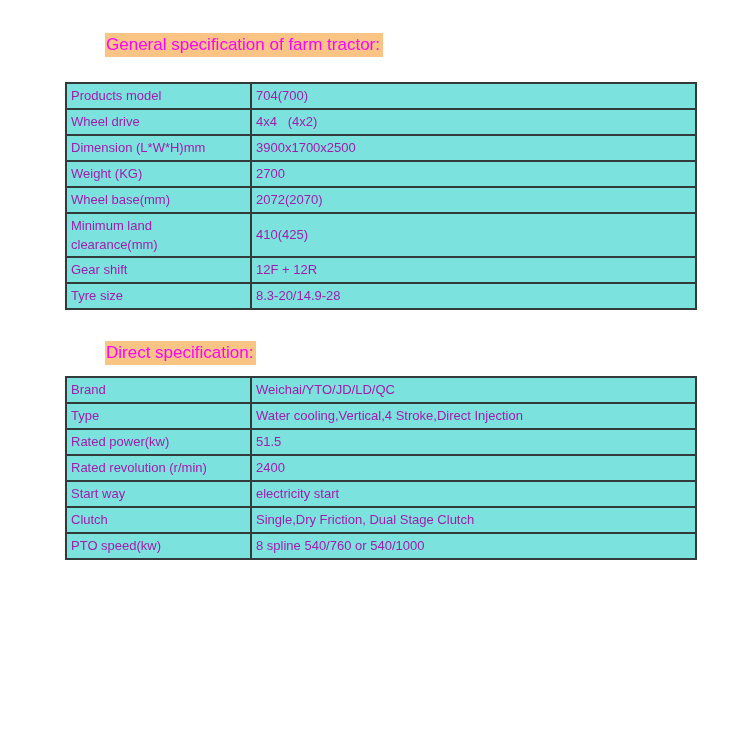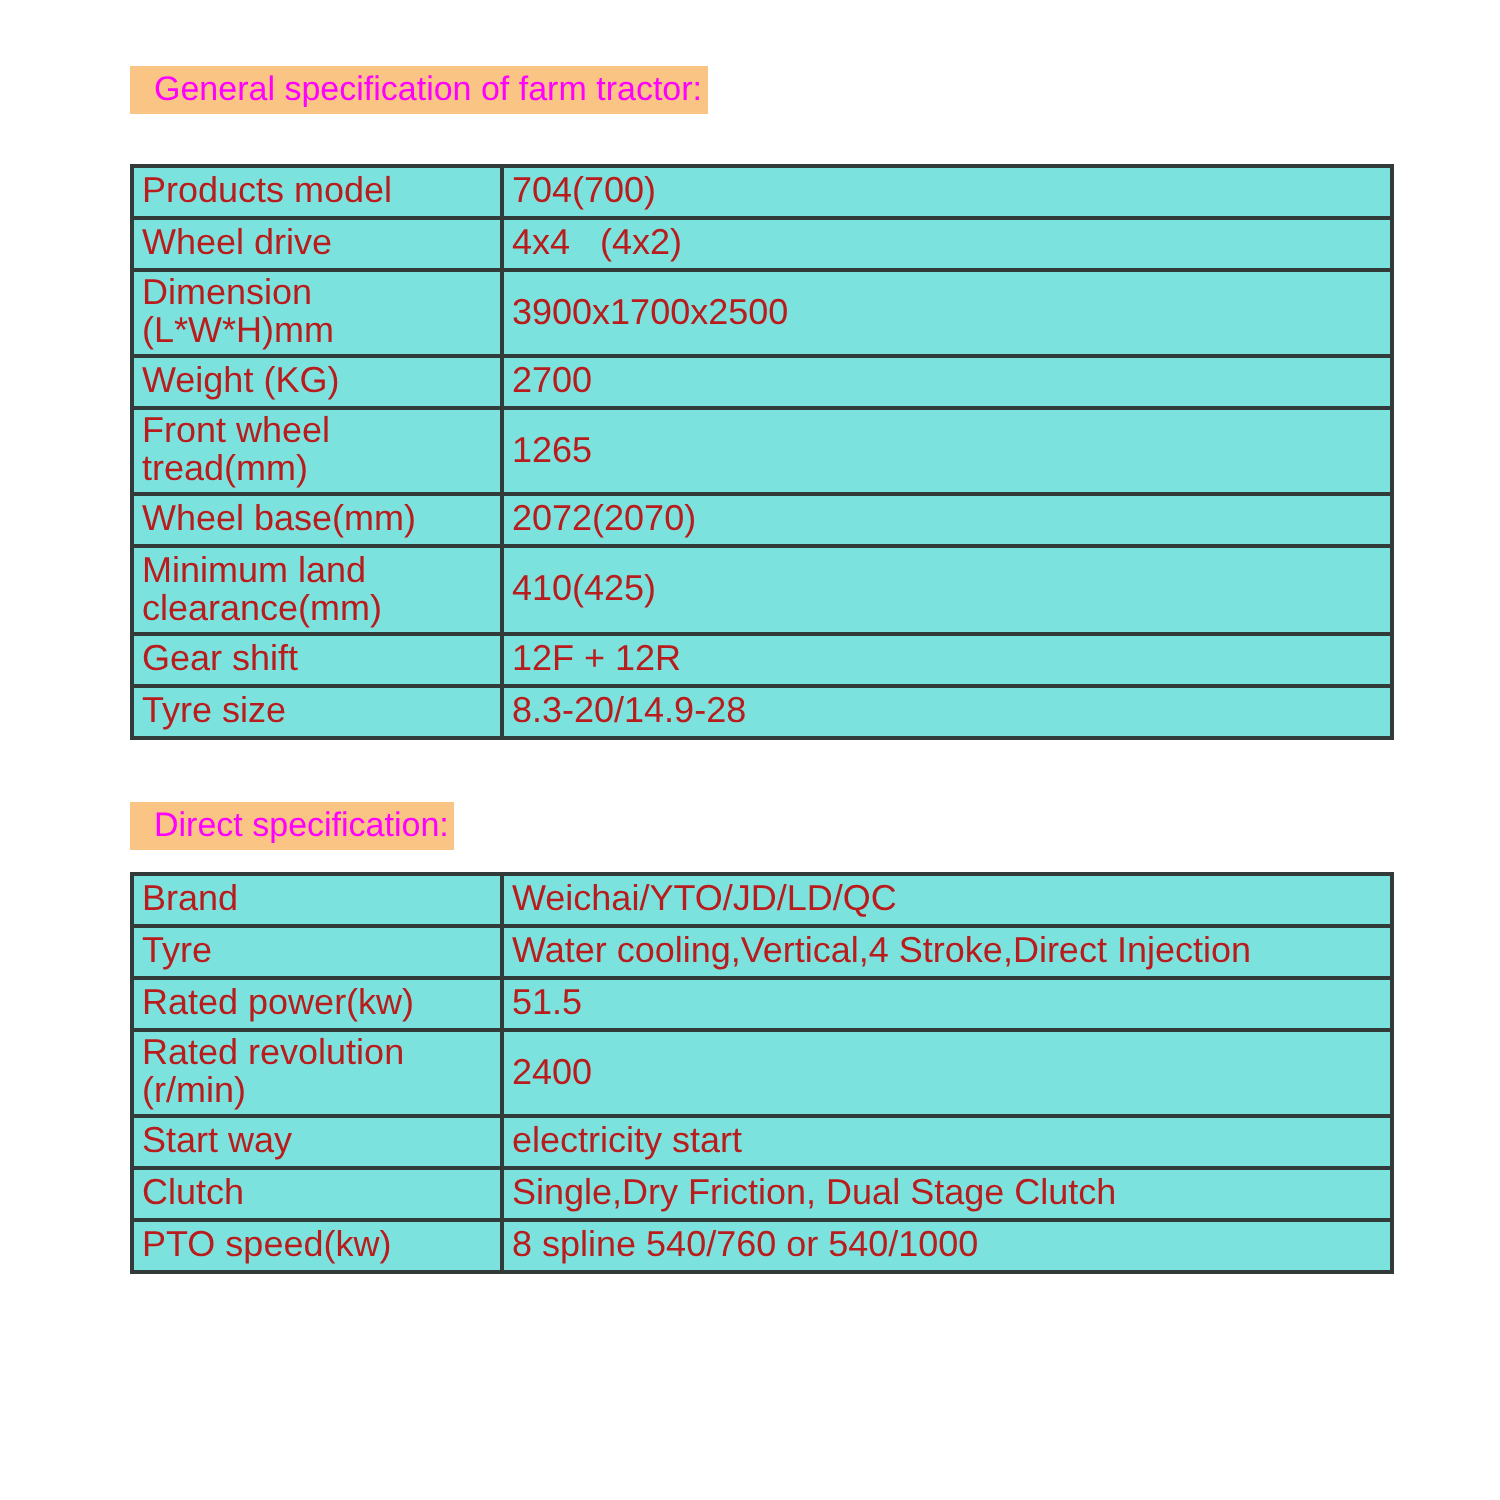--- a/index.html
+++ b/index.html
@@ -21,35 +21,36 @@
     margin: 0;
     font-size: 17px;
     font-weight: 400;
     line-height: 23px;
     height: 23px;
   }
   .hl {
     display: inline-block;
     background: #FAC485;
     color: #FF00FF;
-    padding: 0 3px 1px 12px;
+    padding: 0 3px 1px 1px;
+    margin-left: 40px;
   }
   table.spec {
     border-collapse: collapse;
     table-layout: fixed;
     width: 630px;
     background: #7CE2DD;
   }
   table.spec-1 { margin-top: 26px; }
   table.spec-2 { margin-top: 12px; }
   .heading-2 { margin-top: 31px; }
   table.spec td {
     border: 2px solid #333a3a;
-    font-size: 18px;
-    color: #b91c1c;
+    font-size: 13px;
+    color: #a21caf;
     padding: 1px 20px 2px 4px;
     vertical-align: middle;
     line-height: 19px;
     overflow: hidden;
   }
   table.spec col.c1 { width: 185px; }
   table.spec col.c2 { width: 445px; }
   table.spec tr { height: 26px; }
   table.spec tr.tall { height: 44px; }
   table.spec td.v { white-space: pre-wrap; }
@@ -77,24 +78,20 @@
       </tr>
       <tr>
         <td class="k">Dimension (L*W*H)mm</td>
         <td class="v">3900x1700x2500</td>
       </tr>
       <tr>
         <td class="k">Weight (KG)</td>
         <td class="v">2700</td>
       </tr>
       <tr>
-        <td class="k">Front wheel tread(mm)</td>
-        <td class="v">1265</td>
-      </tr>
-      <tr>
         <td class="k">Wheel base(mm)</td>
         <td class="v">2072(2070)</td>
       </tr>
       <tr class="tall">
         <td class="k">Minimum land clearance(mm)</td>
         <td class="v">410(425)</td>
       </tr>
       <tr>
         <td class="k">Gear shift</td>
         <td class="v">12F + 12R</td>
@@ -112,21 +109,21 @@
     <colgroup>
         <col class="c1">
         <col class="c2">
       </colgroup>
     <tbody>
       <tr>
         <td class="k">Brand</td>
         <td class="v">Weichai/YTO/JD/LD/QC</td>
       </tr>
       <tr>
-        <td class="k">Tyre</td>
+        <td class="k">Type</td>
         <td class="v">Water cooling,Vertical,4 Stroke,Direct Injection</td>
       </tr>
       <tr>
         <td class="k">Rated power(kw)</td>
         <td class="v">51.5</td>
       </tr>
       <tr>
         <td class="k">Rated revolution (r/min)</td>
         <td class="v">2400</td>
       </tr>

